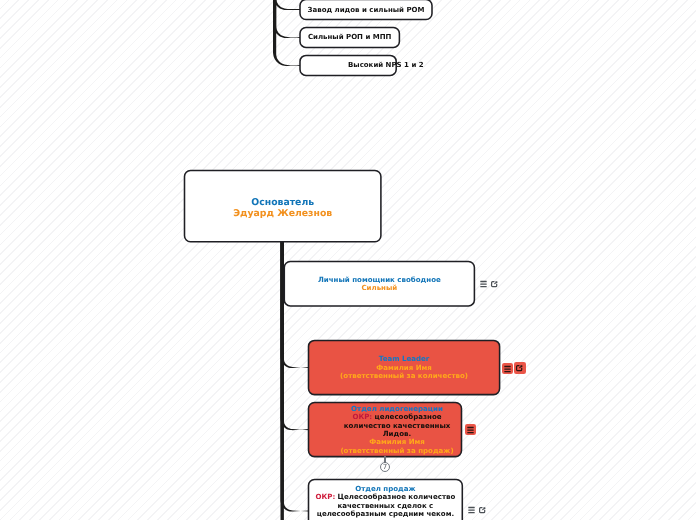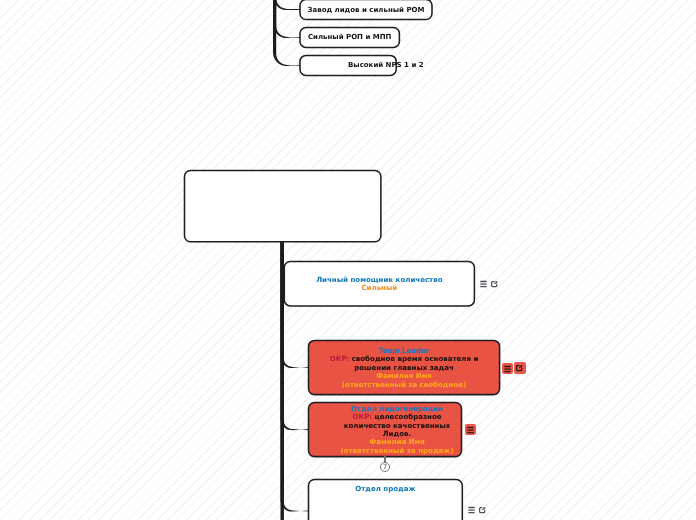--- a/index.html
+++ b/index.html
@@ -77,51 +77,53 @@
     </div>
 </div>
 <div class="node goal" style="left:300px;top:55.4px;width:96.2px;height:20px;padding-left:48px;">
   <div class="inner" style="padding-right:10px;">
       <div class="l bd">Высокий NPS 1 и 2</div>
     </div>
 </div>
 
 <div class="node root" style="left:184.5px;top:170.5px;width:196.4px;height:71.3px;">
   <div class="inner" style="top:2px;">
+    <div class="l ttl">Основатель</div>
+    <div class="l who">Эдуард Железнов</div>
   </div>
 </div>
 
 <div class="node child" style="left:284.3px;top:261.5px;width:190.1px;height:44.4px;">
   <div class="inner" style="width:168px;">
-    <div class="l ttl">Личный помощник количество</div>
+    <div class="l ttl">Личный помощник свободное</div>
     <div class="l who">Сильный</div>
   </div>
 </div>
 
 <div class="node child red" style="left:308.5px;top:340.4px;width:191.1px;height:54.2px;">
   <div class="inner" style="width:160px;">
     <div class="l ttl">Team Leader</div>
-    <div class="l"><span class="okr">ОКР:</span> <span class="bd">свободное время основателя и решении главных задач</span></div>
     <div class="l who">Фамилия Имя</div>
-    <div class="l who">(ответственный за свободное)</div>
+    <div class="l who">(ответственный за количество)</div>
   </div>
 </div>
 
 <div class="node child red" style="left:308.5px;top:402.5px;width:153px;height:54.1px;padding-left:24px;">
   <div class="inner" style="width:145px;">
     <div class="l ttl">Отдел лидогенерации</div>
     <div class="l"><span class="okr">ОКР:</span> <span class="bd">целесообразное количество качественных Лидов.</span></div>
     <div class="l who">Фамилия Имя</div>
     <div class="l who">(ответственный за продаж)</div>
   </div>
 </div>
 
 <div class="node child" style="left:308.5px;top:479.5px;width:153.8px;height:63px;align-items:flex-start;">
   <div class="inner" style="width:145px;top:5.2px;">
     <div class="l ttl">Отдел продаж</div>
+    <div class="l"><span class="okr">ОКР:</span> <span class="bd">Целесообразное количество качественных сделок с целесообразным средним чеком.</span></div>
   </div>
 </div>
 
 <div class="icons" style="left:477.6px;top:277.7px;">
   <div class="icbtn" style="margin-right:0.2px;">
       <svg width="11" height="11" viewBox="0 0 11 11">
         <g fill="#4b5055">
           <rect x="2.3" y="2.85" width="6.4" height="1.3" rx="0.25"></rect>
           <rect x="2.3" y="5.45" width="6.4" height="1.3" rx="0.25"></rect>
           <rect x="2.3" y="8.05" width="6.4" height="1.3" rx="0.25"></rect>

